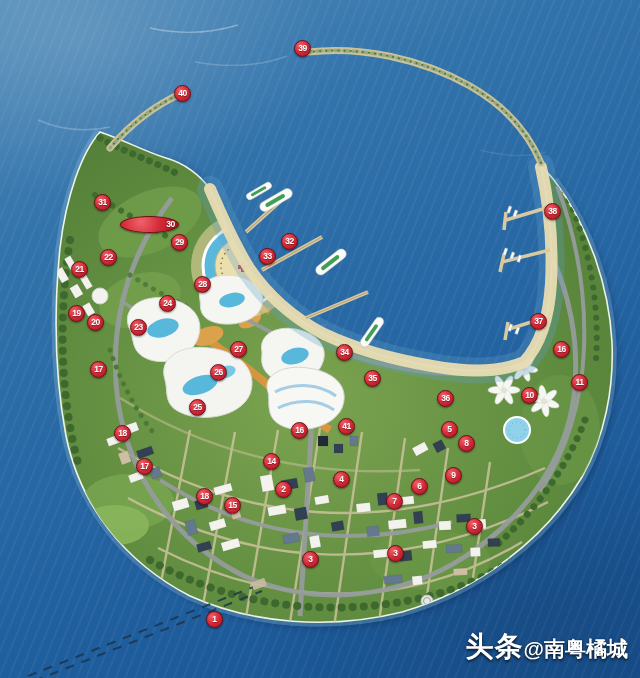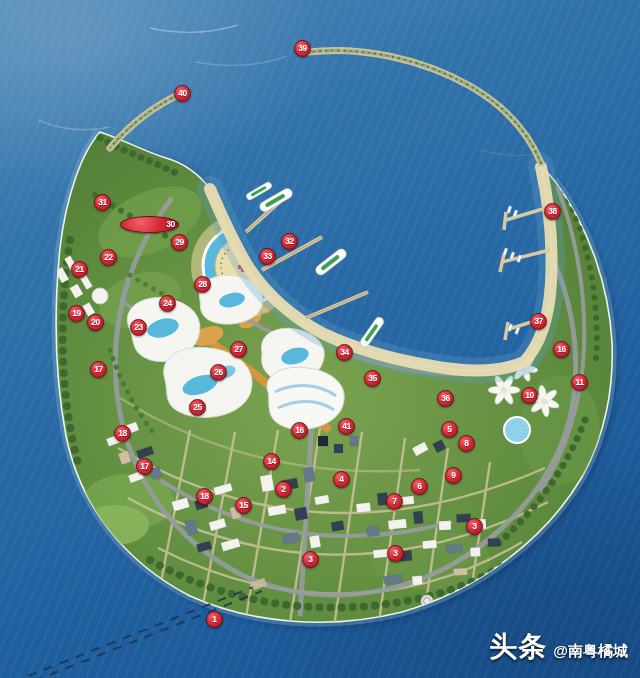--- a/index.html
+++ b/index.html
@@ -14,21 +14,21 @@
   svg{position:absolute;inset:0;display:block;}
   .marker-layer{position:absolute;inset:0;}
   .marker{position:absolute;width:15px;height:15px;margin:-8px 0 0 -8px;border-radius:50%;
     background:radial-gradient(circle at 35% 30%, #f0626c 0%, #d42b38 48%, #9d1421 100%);
     border:1px solid #6e0c14;color:#fff;font:700 8.5px/14px "Liberation Sans",sans-serif;
     text-align:center;letter-spacing:-.4px;box-shadow:0 1px 2px rgba(0,0,0,.45);
     text-shadow:0 1px 1px rgba(0,0,0,.35);}
   .watermark{position:absolute;right:12px;bottom:12px;color:#fff;font-weight:700;
     text-shadow:0 2px 3px rgba(0,0,0,.6),0 0 2px rgba(0,0,0,.45);white-space:nowrap;}
   .watermark .brand{font-size:28px;letter-spacing:1px;}
-  .watermark .handle{font-size:15px;margin-left:6px;}
+  .watermark .handle{font-size:21px;margin-left:0;}
   
   .bw{fill:#f3f2ec}.bd{fill:#334052}.bb{fill:#64788e}.bt{fill:#cdbfa2}.bn{fill:#1f2a38}
 </style>
 </head>
 <body>
 
 <div class="stage">
   <div class="ocean-sheen"></div>
 
   <svg viewBox="0 0 640 678">
@@ -344,21 +344,21 @@
       <div class="marker" style="left: 449px; top: 429px;">5</div>
       <div class="marker" style="left: 419px; top: 486px;">6</div>
       <div class="marker" style="left: 394px; top: 501px;">7</div>
       <div class="marker" style="left: 466px; top: 443px;">8</div>
       <div class="marker" style="left: 453px; top: 475px;">9</div>
       <div class="marker" style="left: 529px; top: 395px;">10</div>
       <div class="marker" style="left: 579px; top: 382px;">11</div>
       <div class="marker" style="left: 561px; top: 349px;">16</div>
       <div class="marker" style="left: 204px; top: 496px;">18</div>
       <div class="marker" style="left: 271px; top: 461px;">14</div>
-      <div class="marker" style="left: 243px; top: 456px; margin-top: 41px;">15</div>
+      <div class="marker" style="left: 232px; top: 456px; margin-top: 41px;">15</div>
       <div class="marker" style="left: 299px; top: 416px; margin-top: 6px;">16</div>
       <div class="marker" style="left: 98px; top: 369px;">17</div>
       <div class="marker" style="left: 144px; top: 466px;">17</div>
       <div class="marker" style="left: 122px; top: 433px;">18</div>
       <div class="marker" style="left: 76px; top: 313px;">19</div>
       <div class="marker" style="left: 95px; top: 322px;">20</div>
       <div class="marker" style="left: 79px; top: 269px;">21</div>
       <div class="marker" style="left: 108px; top: 257px;">22</div>
       <div class="marker" style="left: 138px; top: 327px;">23</div>
       <div class="marker" style="left: 167px; top: 303px;">24</div>

